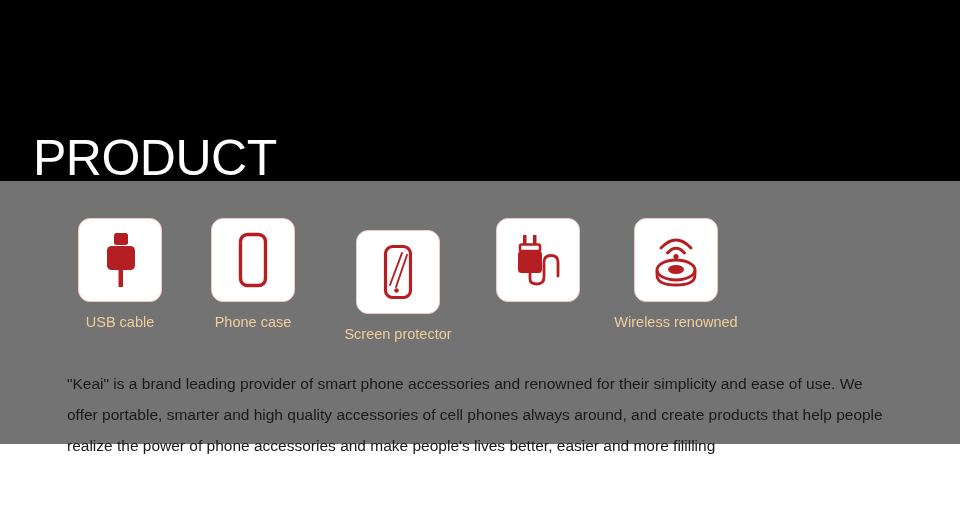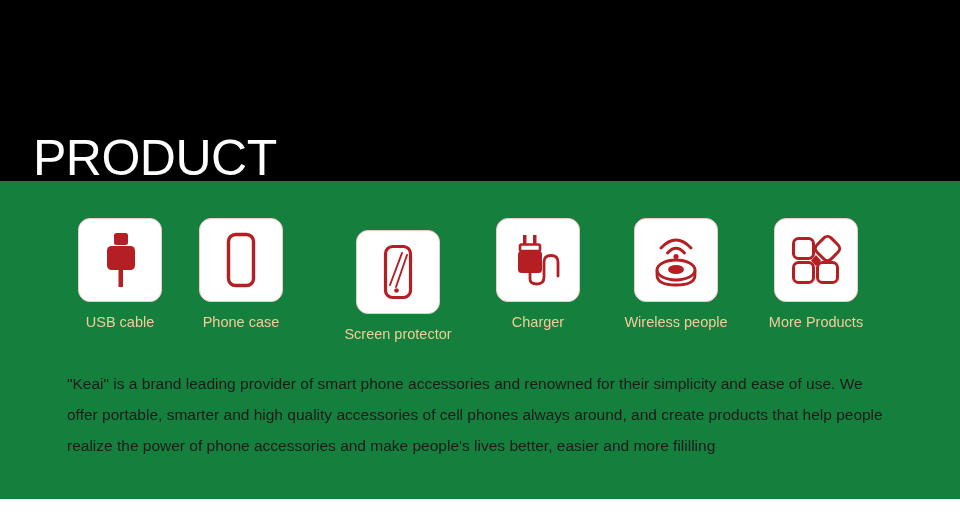--- a/index.html
+++ b/index.html
@@ -10,22 +10,22 @@
   body {
     width: 960px;
     height: 522px;
     background: #ffffff;
     font-family: "Liberation Sans", sans-serif;
     overflow: hidden;
   }
   .page {
     position: relative;
     width: 960px;
-    height: 499px;
-    background: #15803d;
+    height: 444px;
+    background: #737373;
   }
 
   
   .header-band {
     position: absolute;
     left: 0;
     top: 0;
     width: 960px;
     height: 181px;
     background: #000000;
@@ -80,21 +80,21 @@
     font-family: "Liberation Sans", sans-serif;
     font-size: 14.5px;
     color: #f0cd9a;
     white-space: nowrap;
     line-height: 18px;
     text-align: center;
   }
 
   
   .cell-0 { left: 50px; }
-  .cell-1 { left: 171px; }
+  .cell-1 { left: 183px; }
   .cell-2 { left: 328px; margin-top: 12px; }
   .cell-3 { left: 468px; }
   .cell-4 { left: 606px; }
   .cell-5 { left: 746px; }
 
   
   .body-copy {
     position: absolute;
     left: 67px;
     top: 368px;
@@ -164,55 +164,38 @@
         <span>
           <svg width="58" height="58" viewBox="0 0 58 58">
             <rect x="14" y="4" width="3.5" height="10" fill="#b51f23"></rect>
             <rect x="24" y="4" width="3.5" height="10" fill="#b51f23"></rect>
             <rect x="11" y="13.5" width="20" height="6.5" rx="1.6" fill="none" stroke="#b51f23" stroke-width="2.6"></rect>
             <rect x="9" y="20" width="24" height="22" rx="3.5" fill="#b51f23"></rect>
             <path d="M21 42 L21 48 Q21 53 28 53 Q35 53 35 46 L35 31 Q35 24.5 42 24.5 Q49 24.5 49 31 L49 45" fill="none" stroke="#b51f23" stroke-width="2.8" stroke-linecap="round"></path>
           </svg>
         </span>
       </div>
-      <div class="icon-label">Charger</div>
     </div>
 
     <div class="icon-cell cell-4">
       <div class="icon-box">
         <span>
           <svg width="58" height="58" viewBox="0 0 58 58">
             <path d="M14 17 Q29 1 44 17" fill="none" stroke="#b51f23" stroke-width="3" stroke-linecap="round"></path>
             <path d="M20.5 22 Q29 12.5 37.5 22" fill="none" stroke="#b51f23" stroke-width="3" stroke-linecap="round"></path>
             <circle cx="29" cy="25.5" r="2.6" fill="#b51f23"></circle>
             <ellipse cx="29" cy="39" rx="19" ry="10" fill="none" stroke="#b51f23" stroke-width="2.8"></ellipse>
             <path d="M10 39 L10 44 Q10 54 29 54 Q48 54 48 44 L48 39" fill="none" stroke="#b51f23" stroke-width="2.8"></path>
             <ellipse cx="29" cy="38.5" rx="8" ry="4.6" fill="#b51f23"></ellipse>
           </svg>
         </span>
       </div>
-      <div class="icon-label">Wireless people</div>
-    </div>
-
-    <div class="icon-cell cell-5">
-      <div class="icon-box">
-        <span>
-          <svg width="58" height="58" viewBox="0 0 58 58">
-            <rect x="6.5" y="7.5" width="20" height="20" rx="5" fill="none" stroke="#b51f23" stroke-width="3"></rect>
-            <rect x="6.5" y="31.5" width="20" height="20" rx="5" fill="none" stroke="#b51f23" stroke-width="3"></rect>
-            <rect x="30.5" y="31.5" width="20" height="20" rx="5" fill="none" stroke="#b51f23" stroke-width="3"></rect>
-            <g transform="rotate(45 40.5 17.5)">
-              <rect x="30.5" y="7.5" width="20" height="20" rx="5" fill="none" stroke="#b51f23" stroke-width="3"></rect>
-            </g>
-            <path d="M29 24 L34 29.5 L29 35 L24 29.5 Z" fill="#b51f23"></path>
-          </svg>
-        </span>
-      </div>
-      <div class="icon-label">More Products</div>
-    </div>
+      <div class="icon-label">Wireless renowned</div>
+    </div>
+
 
   </div>
 
   <div class="body-copy">
     <p>"Keai" is a brand leading provider of smart phone accessories and renowned for their simplicity and ease of use. We offer portable, smarter and high quality accessories of cell phones always around, and create products that help people realize the power of phone accessories and make people's lives better, easier and more fililling</p>
   </div>
 
 </div>
 
 </body></html>

